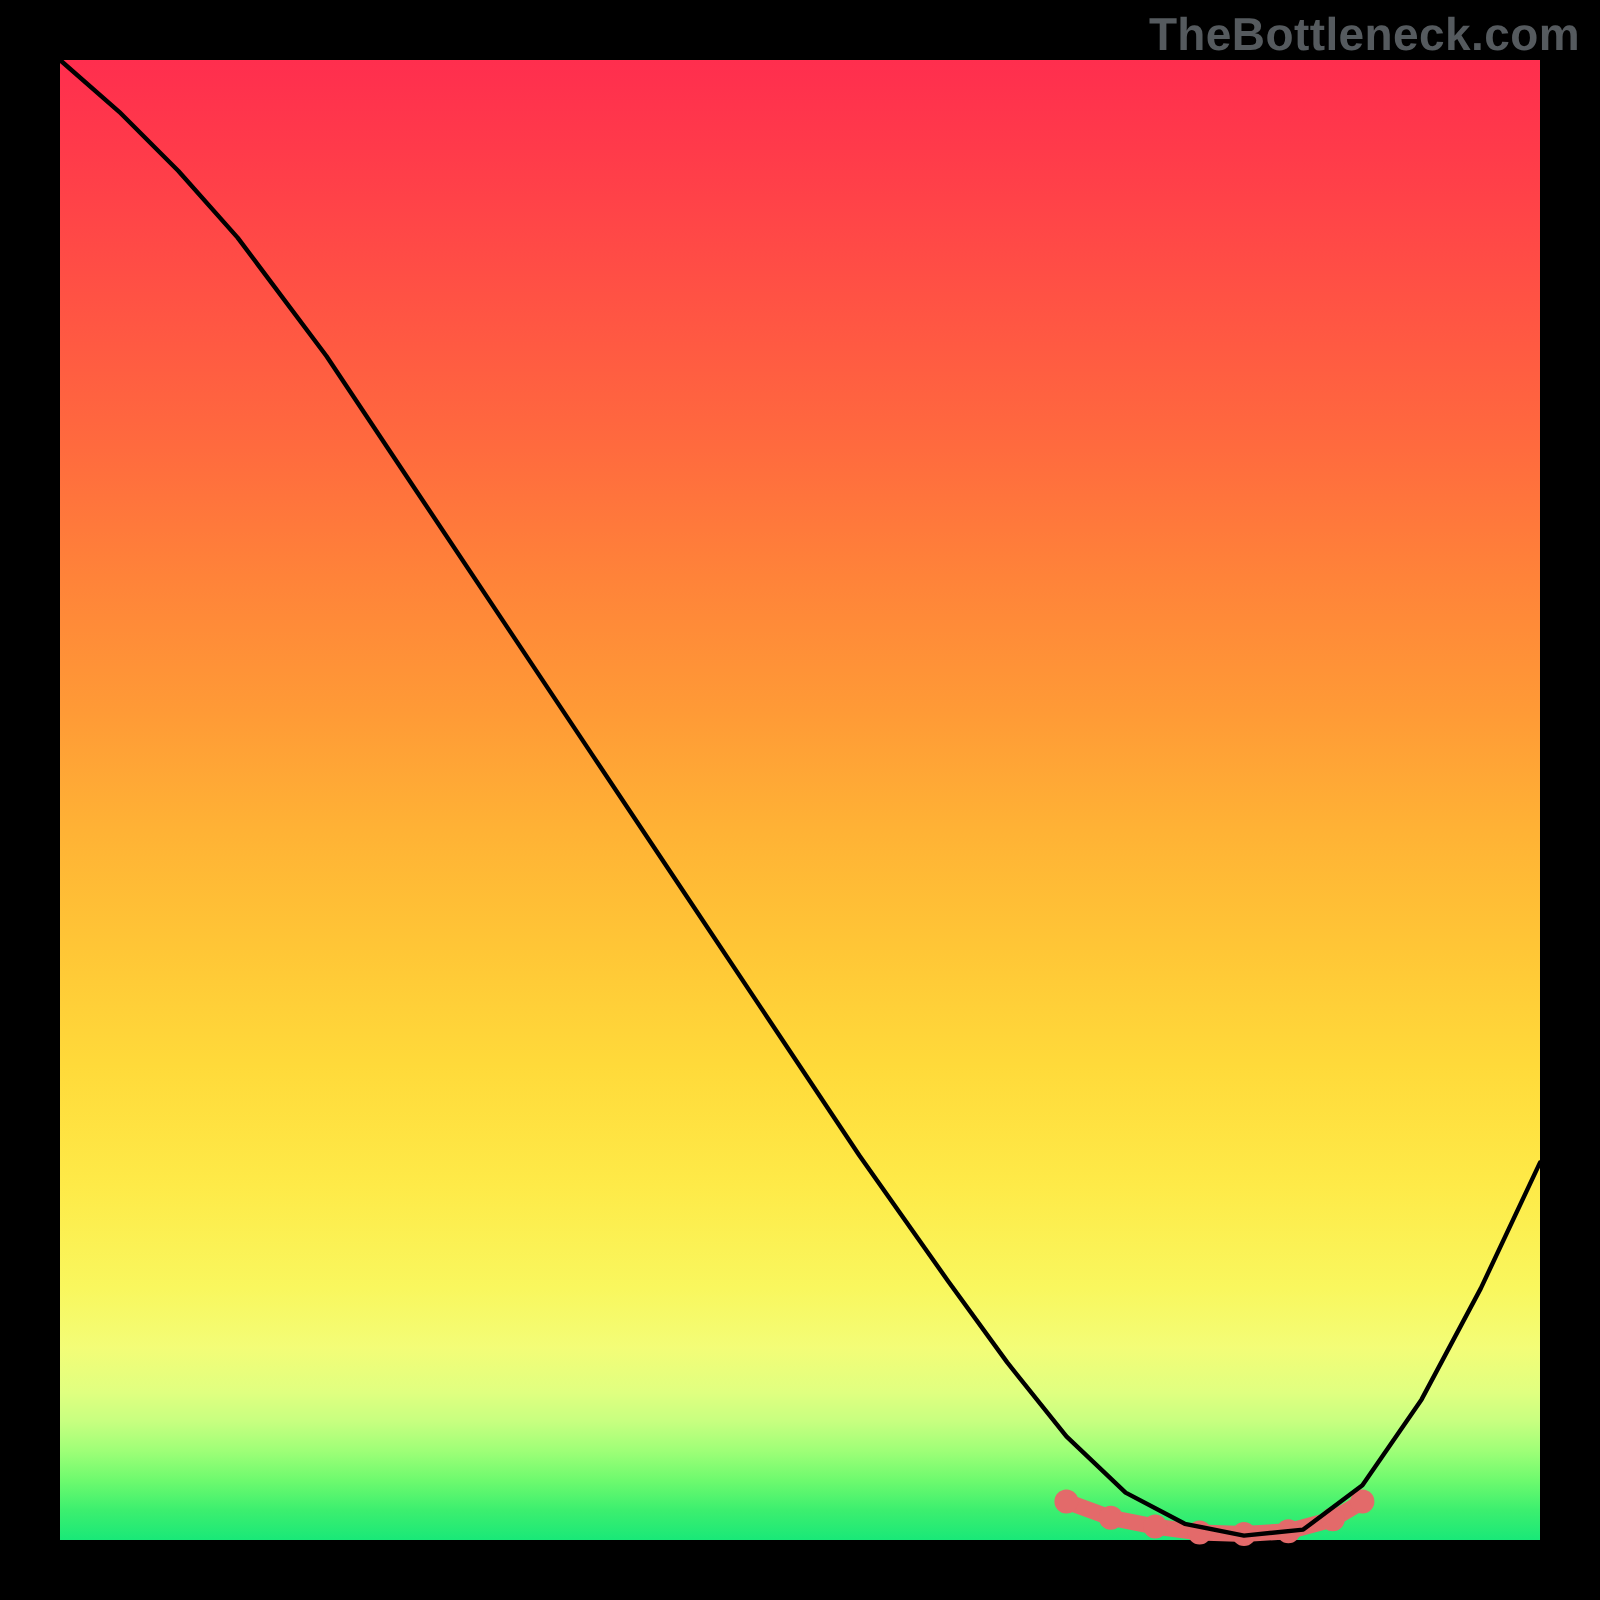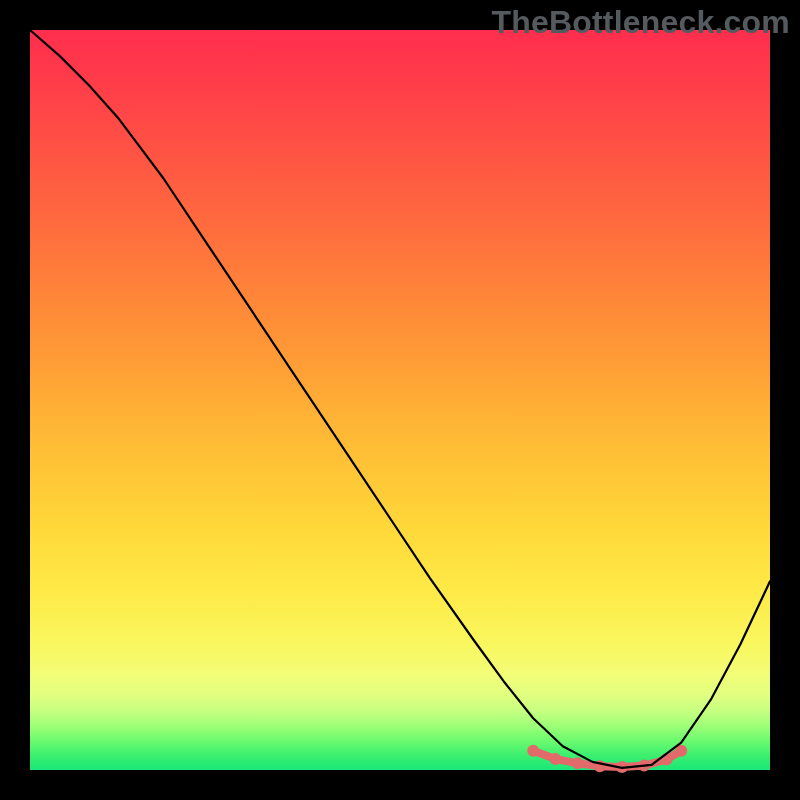--- a/index.html
+++ b/index.html
@@ -8,21 +8,21 @@
     position: relative;
     width: 800px;
     height: 800px;
     background: #000;
   }
   .watermark {
     position: absolute;
     top: 4px;
     right: 10px;
     font-family: Arial, Helvetica, sans-serif;
-    font-size: 32px;
+    font-size: 23px;
     font-weight: 600;
     color: #555a5e;
     letter-spacing: 0.2px;
     z-index: 5;
   }
   .plot-area {
     position: absolute;
     left: 30px;
     top: 30px;
     width: 740px;

